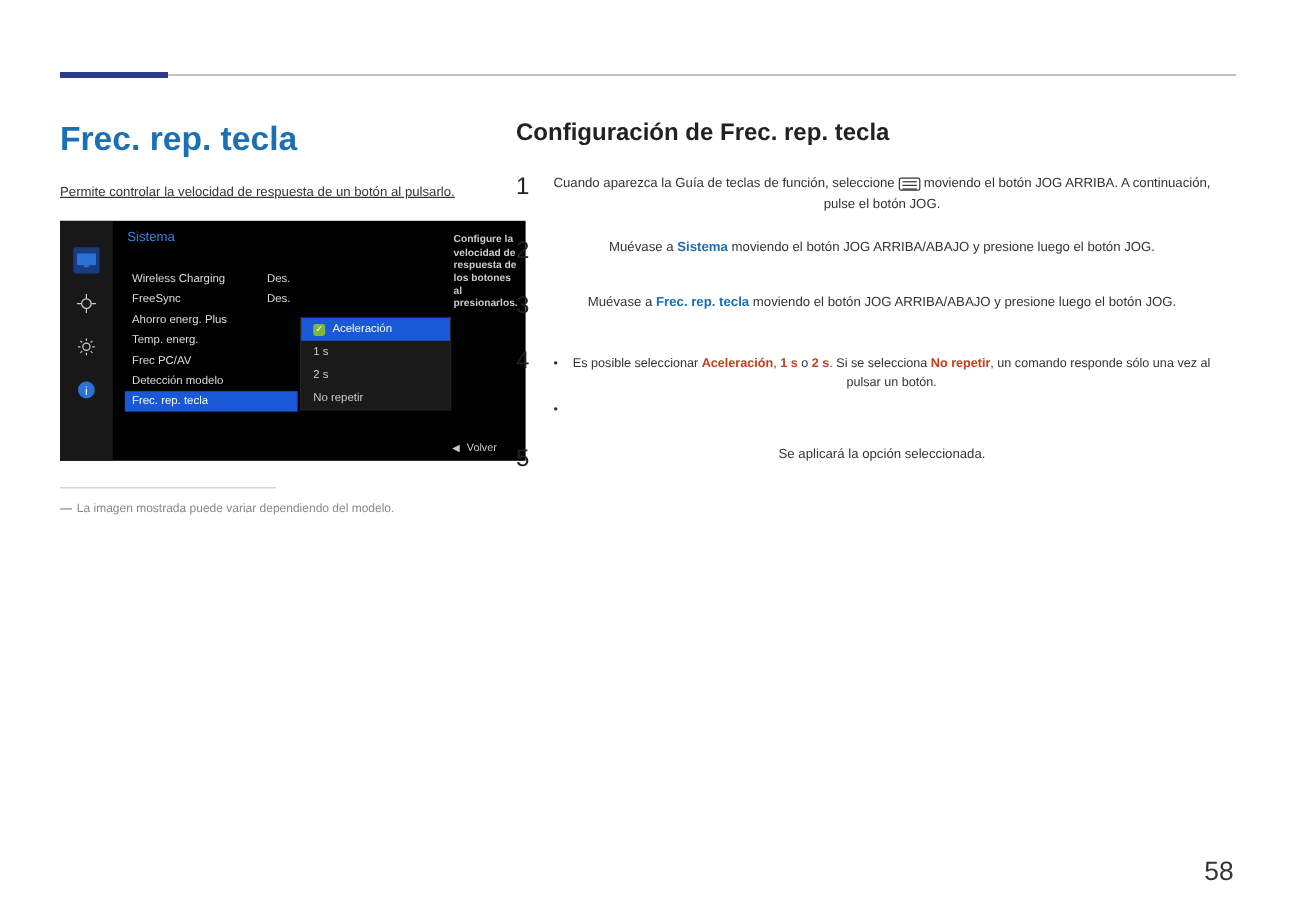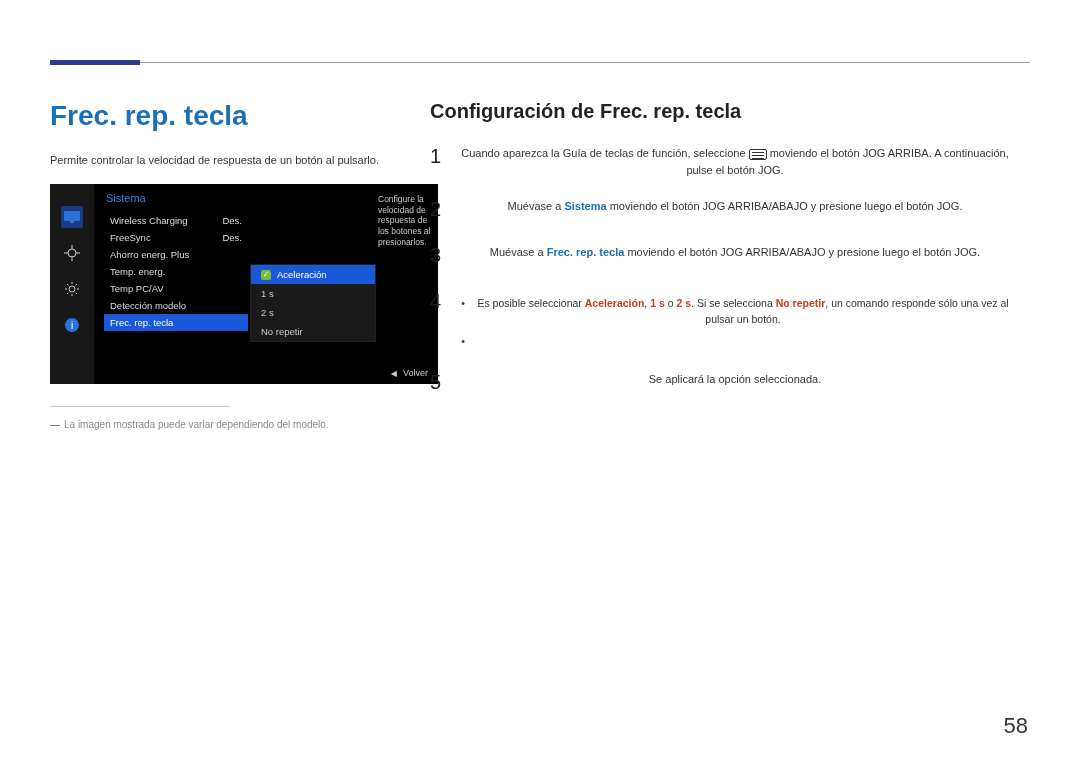--- a/index.html
+++ b/index.html
@@ -42,20 +42,21 @@
   h1.main-title {
     color: #1b6fb5;
     font-size: 28px;
     font-weight: 600;
     margin-bottom: 22px;
   }
   .desc {
     font-size: 11px;
     color: #333;
     margin-bottom: 18px;
+    text-decoration: underline;
   }
   .osd {
     width: 388px;
     height: 200px;
     background: #000;
     color: #ddd;
     font-size: 10px;
     position: relative;
     overflow: hidden;
   }
@@ -77,21 +78,21 @@
   }
   .tab-icon.selected { background: #1a3a82; border-radius: 2px; }
   .osd-header {
     position: absolute;
     left: 56px; top: 8px;
     color: #3a82e0;
     font-size: 11px;
   }
   .osd-list {
     position: absolute;
-    left: 54px; top: 28px;
+    left: 54px; top: 40px;
     width: 144px;
     text-align: right;
   }
   .osd-row {
     display: flex;
     justify-content: space-between;
     padding: 3px 6px;
     font-size: 9.5px;
     color: #ddd;
   }
@@ -128,24 +129,25 @@
     font-size: 8px;
     color: #fff;
   }
   .osd-help {
     position: absolute;
     right: 6px; top: 10px;
     width: 54px;
     font-size: 8.5px;
     color: #ccc;
     line-height: 1.25;
+    font-weight: bold;
   }
   .osd-footer {
     position: absolute;
-    right: 10px; bottom: 6px;
+    right: 24px; bottom: 6px;
     font-size: 9px;
     color: #ccc;
   }
   .footnote-sep {
     height: 1px;
     background: #ccc;
     width: 180px;
     margin-top: 22px;
     margin-bottom: 12px;
   }
@@ -264,21 +266,21 @@
         </div>
         <div class="osd-row">
           <span>Ahorro energ. Plus</span>
           <span></span>
         </div>
         <div class="osd-row">
           <span>Temp. energ.</span>
           <span></span>
         </div>
         <div class="osd-row">
-          <span>Temp PC/AV</span>
+          <span>Frec PC/AV</span>
           <span></span>
         </div>
         <div class="osd-row">
           <span>Detección modelo</span>
           <span></span>
         </div>
         <div class="osd-row active">
           <span>Frec. rep. tecla</span>
           <span></span>
         </div>

